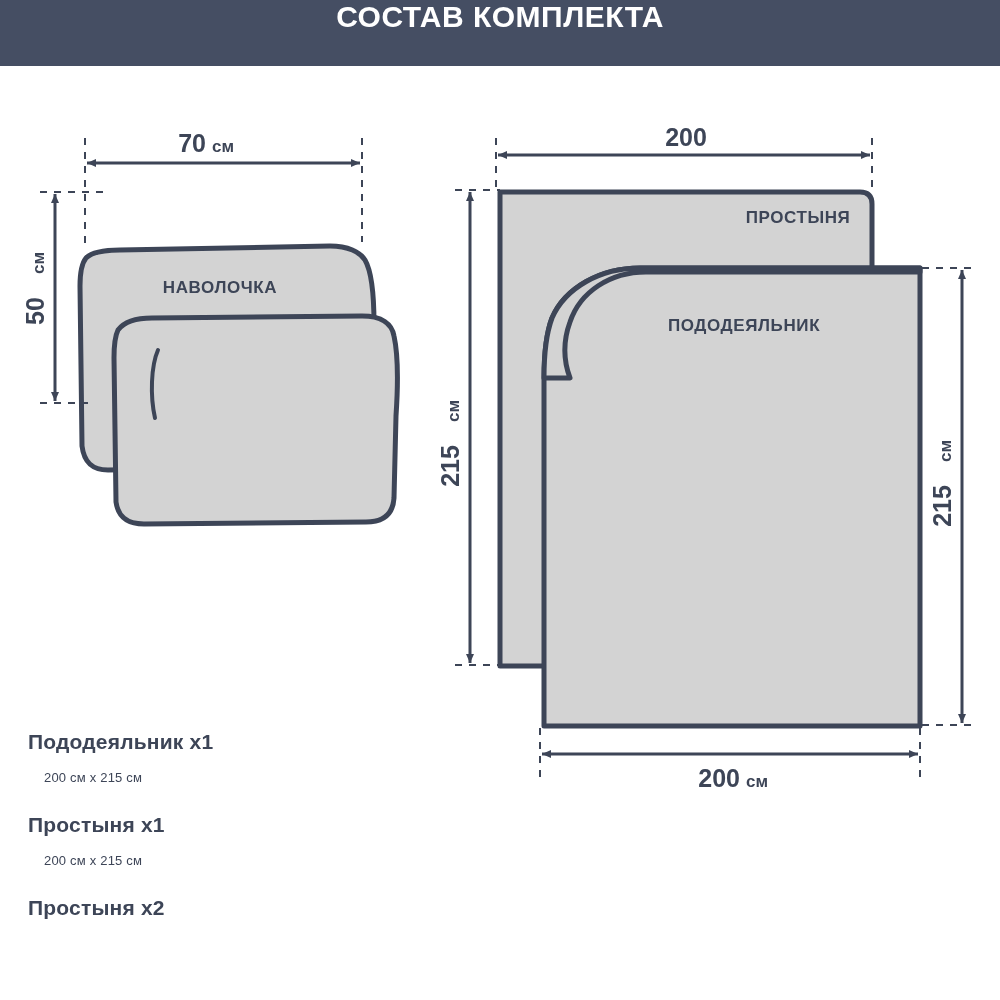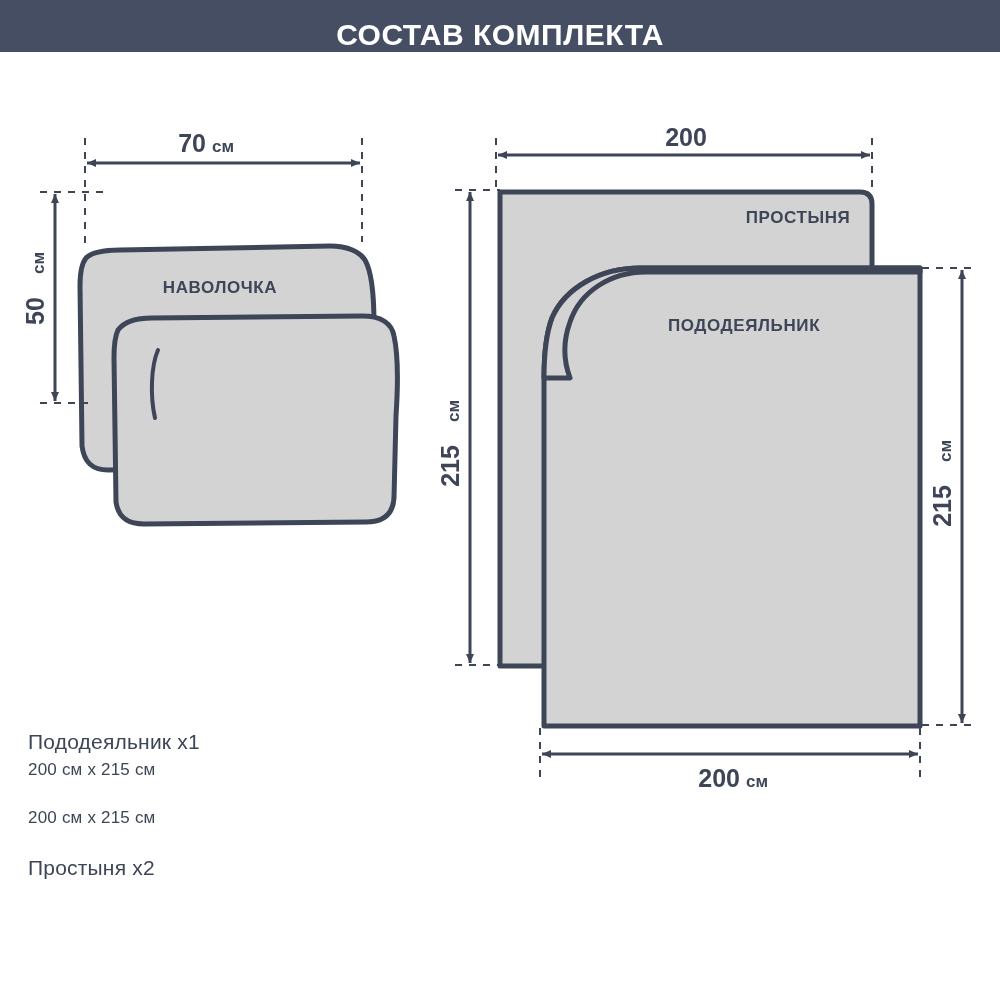--- a/index.html
+++ b/index.html
@@ -19,24 +19,24 @@
     position: relative;
     width: 1000px;
     height: 1000px;
   }
   
   .header {
     position: absolute;
     left: 0;
     top: 0;
     width: 1000px;
-    height: 52px;
+    height: 66px;
     background: #454e63;
     display: flex;
-    align-items: flex-end;
+    align-items: flex-start;
     justify-content: center;
   }
   .header-title {
     color: #ffffff;
     font-size: 30px;
     font-weight: bold;
     letter-spacing: 0.5px;
     text-transform: uppercase;
   }
   
@@ -52,29 +52,29 @@
     position: absolute;
     left: 28px;
     top: 730px;
     width: 340px;
   }
   .legend-item {
     margin-bottom: 28px;
   }
   .legend-name {
     font-size: 21px;
-    font-weight: normal;
+    font-weight: bold;
     color: #3d4557;
     margin: 0 0 6px 0;
     letter-spacing: 0.2px;
   }
   .legend-size {
-    font-size: 17px;
+    font-size: 13px;
     color: #3d4557;
-    margin: 0;
+    margin: 16px;
     letter-spacing: 0.2px;
   }
   .label-text {
     font-family: "Liberation Sans", sans-serif;
     font-weight: bold;
     fill: #3d4557;
   }
 </style>
 </head>
 <body>
@@ -159,20 +159,21 @@
       <text class="label-text" x="951" y="385" font-size="17" text-anchor="middle" transform="rotate(-90 951 385)">см</text>
     </g>
   </svg>
 
   <div class="legend">
     <div class="legend-item">
       <p class="legend-name">Пододеяльник x1</p>
       <p class="legend-size">200 см x 215 см</p>
     </div>
     <div class="legend-item">
+      <p class="legend-name">Простыня x1</p>
       <p class="legend-size">200 см x 215 см</p>
     </div>
     <div class="legend-item">
       <p class="legend-name">Простыня x2</p>
     </div>
   </div>
 
 </div>
 
 </body></html>

